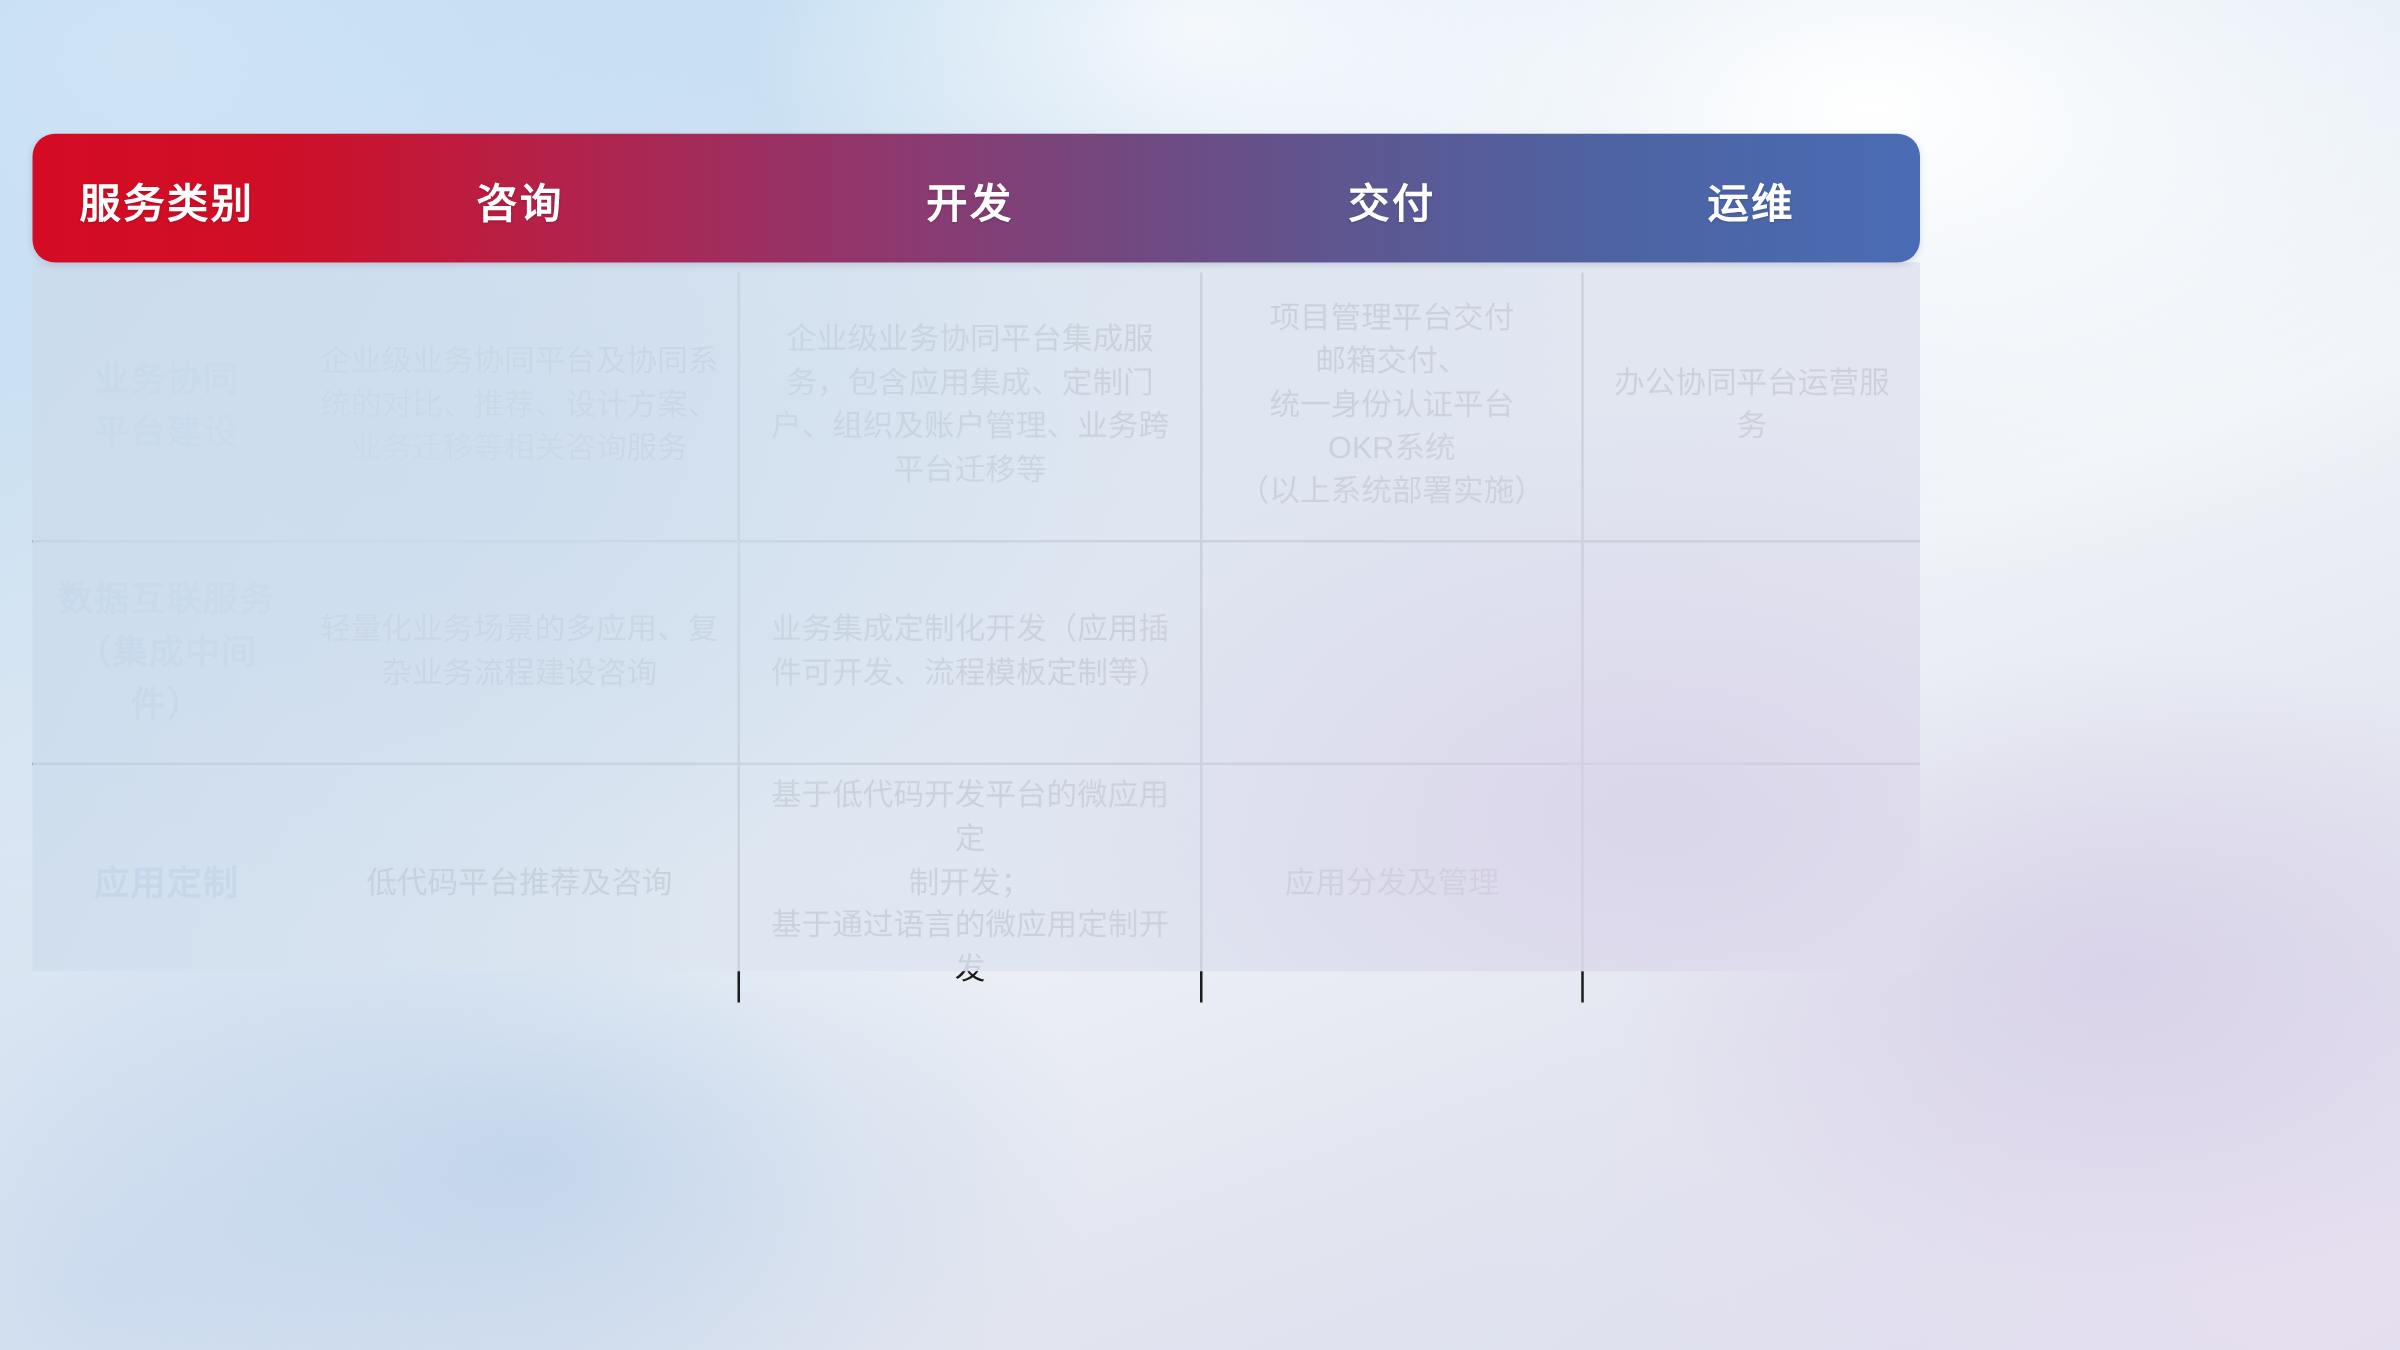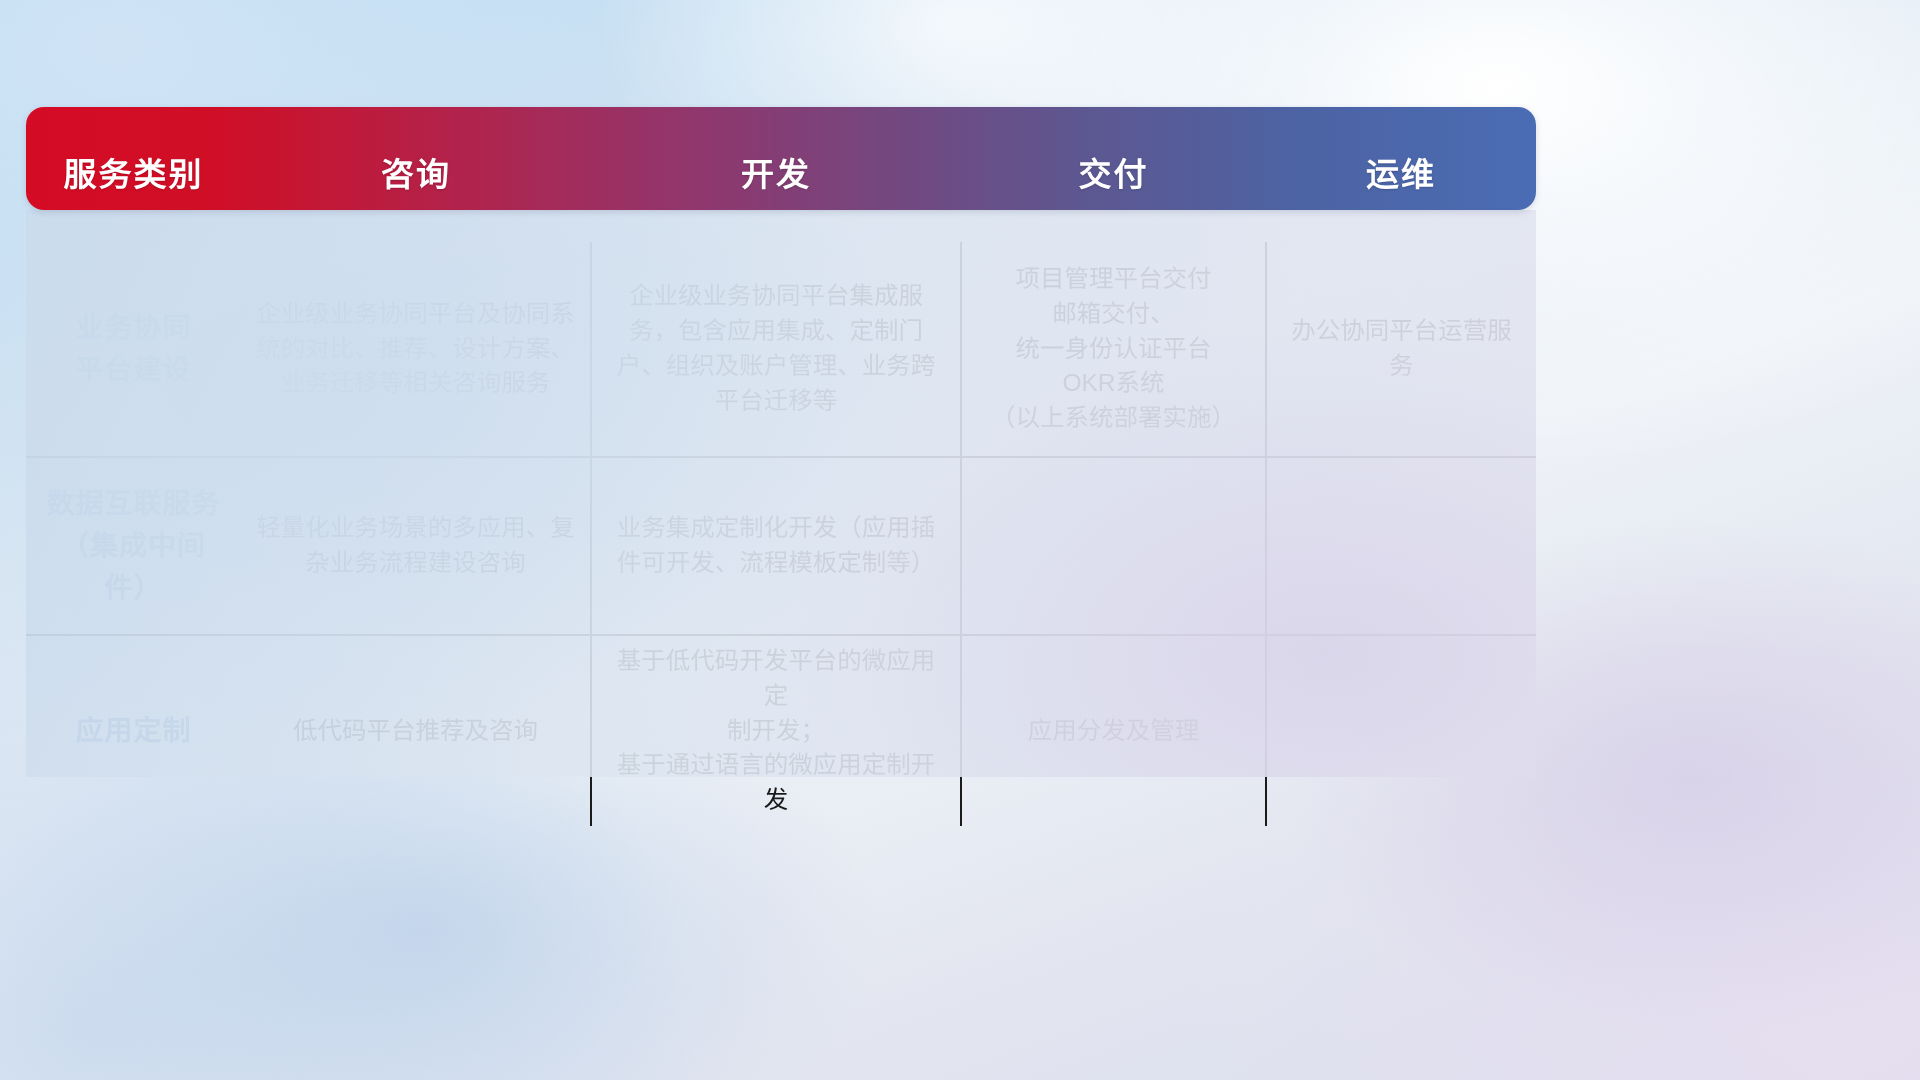--- a/index.html
+++ b/index.html
@@ -51,21 +51,21 @@
     height: 100%;
     border-collapse: collapse;
     table-layout: fixed;
   }
 
   
   thead tr {
     height: 103px;
   }
   thead th {
-    padding: 16px;
+    padding: 4px;
     border: none;
     position: relative;
     z-index: 3;
   }
   #head-band {
     position: absolute;
     left: 0;
     top: 0;
     width: 1510px;
     height: 103px;

